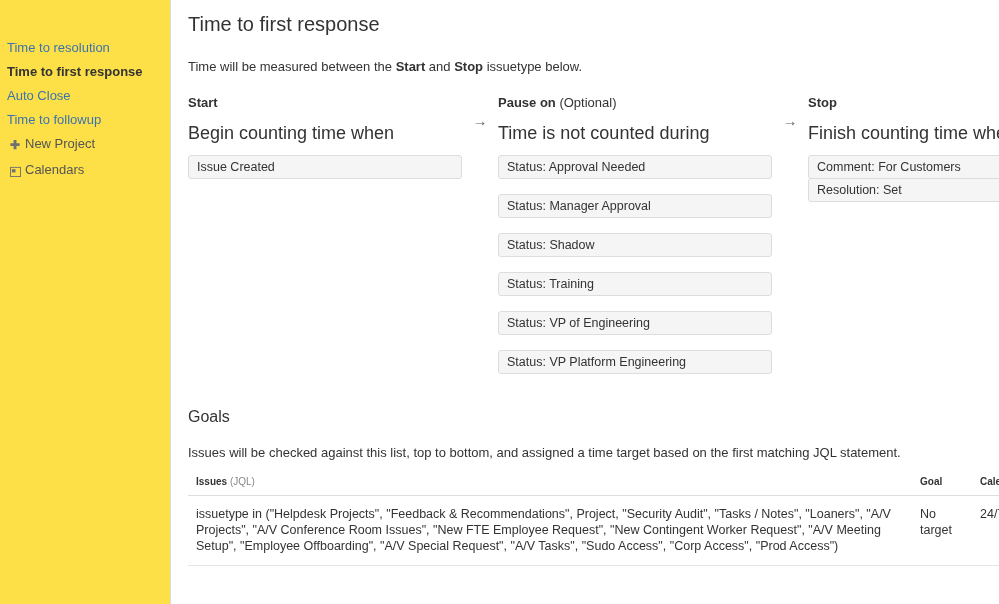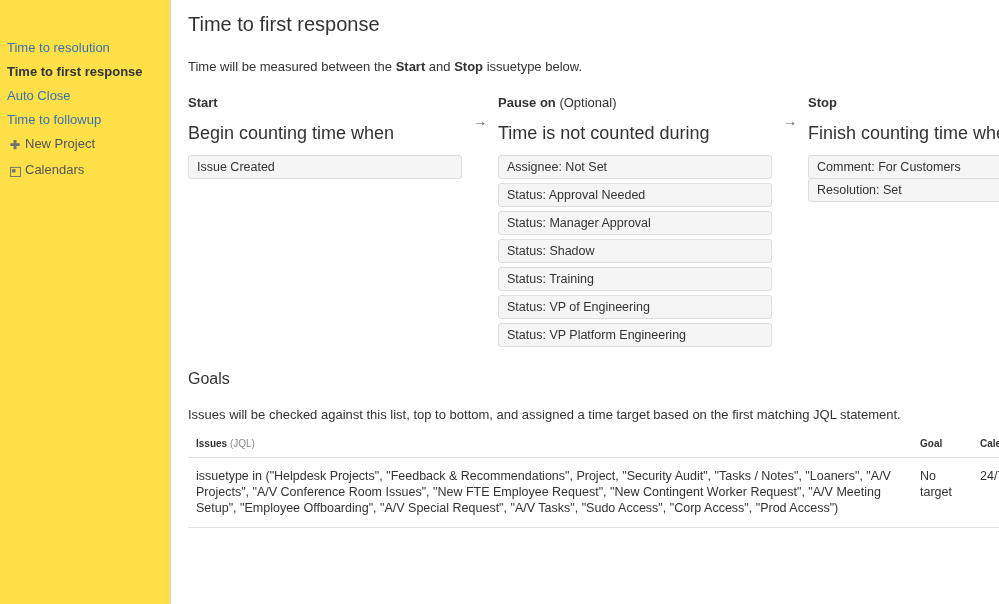--- a/index.html
+++ b/index.html
@@ -122,21 +122,21 @@
   .chip {
     box-sizing: border-box;
     height: 24px;
     line-height: 22px;
     background: #f5f5f5;
     border: 1px solid #dddddd;
     border-radius: 3px;
     font-size: 12.5px;
     color: #333333;
     padding: 0 8px;
-    margin-bottom: 4px;
+    margin-bottom: 15px;
     white-space: nowrap;
     overflow: hidden;
     cursor: pointer;
   }
   .chip-list.tight .chip { margin-bottom: 0; }
   .chip-list.tight .chip + .chip { margin-top: -1px; }
 
   
   .goals {
     margin-top: 18px;
@@ -222,21 +222,20 @@
           <div class="chip">Issue Created</div>
         </div>
       </div>
 
       <div class="arrow-col"><span>→</span></div>
 
       <div class="cond-col">
         <div class="cond-head"><span>Pause on</span> <span class="opt">(Optional)</span></div>
         <div class="cond-sub">Time is not counted during</div>
         <div class="chip-list">
-          <div class="chip">Assignee: Not Set</div>
           <div class="chip">Status: Approval Needed</div>
           <div class="chip">Status: Manager Approval</div>
           <div class="chip">Status: Shadow</div>
           <div class="chip">Status: Training</div>
           <div class="chip">Status: VP of Engineering</div>
           <div class="chip">Status: VP Platform Engineering</div>
         </div>
       </div>
 
       <div class="arrow-col"><span>→</span></div>

